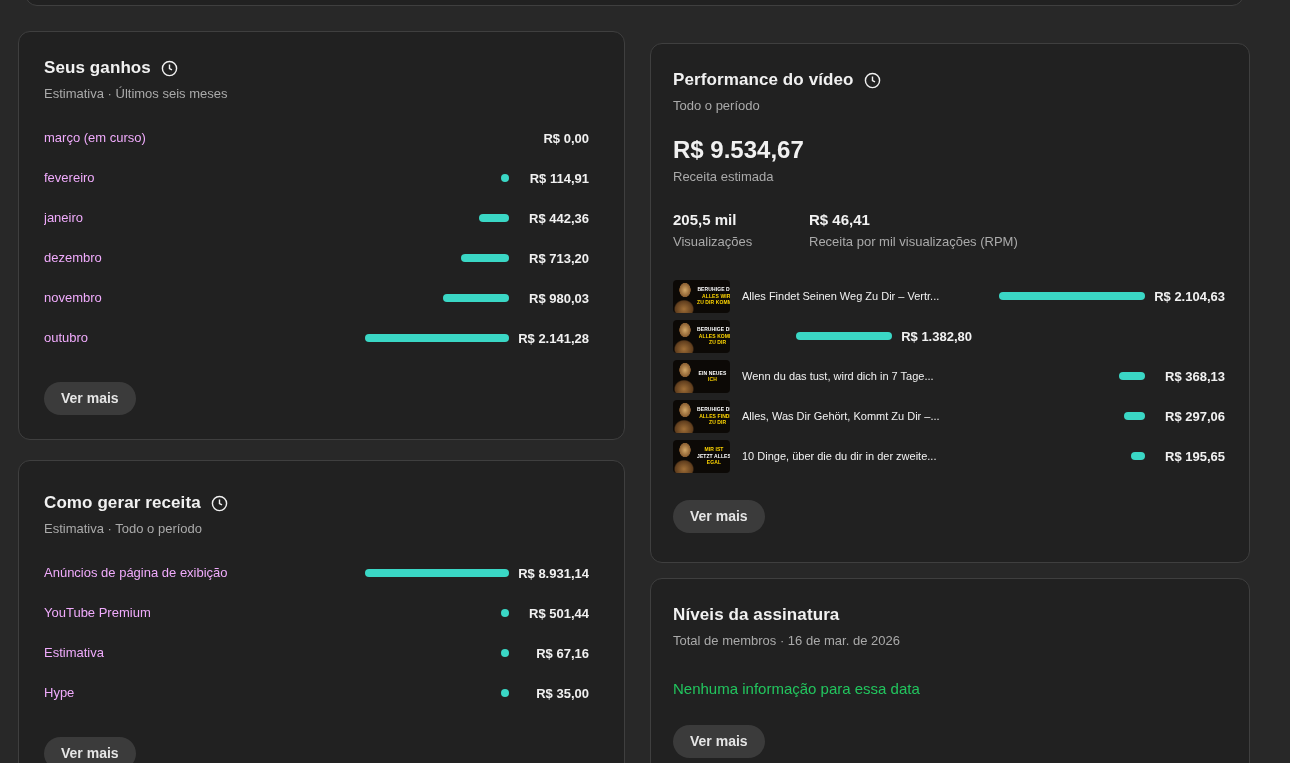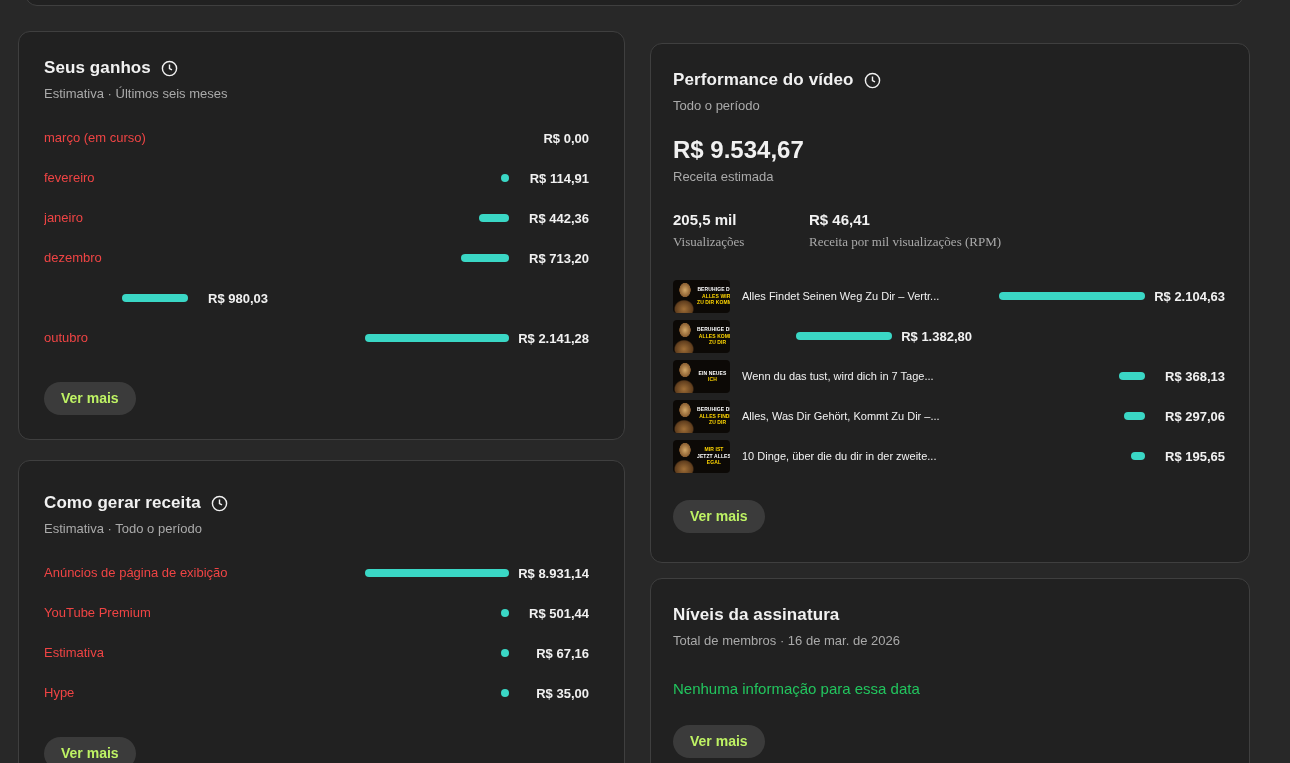--- a/index.html
+++ b/index.html
@@ -21,39 +21,39 @@
   .card-members{left:650px;top:578px;width:600px;height:230px;padding:26px 24px 0 22px;}
 
   .card-title-row{display:flex;align-items:center;gap:10px;}
   .card-title{font-size:17px;font-weight:700;line-height:20px;letter-spacing:.1px;}
   .clock-icon{width:17px;height:17px;flex:0 0 auto;}
   .card-subtitle{margin-top:8px;font-size:13px;line-height:16px;color:#aaaaaa;}
 
   
   .stat-rows{margin-top:16px;}
   .stat-row{display:flex;align-items:center;height:40px;}
-  .stat-label{flex:1;font-size:13px;line-height:16px;color:#ef4444;white-space:nowrap;overflow:hidden;}
+  .stat-label{flex:1;font-size:13px;line-height:16px;color:#f0abfc;white-space:nowrap;overflow:hidden;}
   .bar-wrap{width:144px;display:flex;justify-content:flex-end;align-items:center;}
   .bar{height:8px;border-radius:4px;background:#3ad7c5;}
   .stat-value{width:80px;text-align:right;font-size:13px;font-weight:700;white-space:nowrap;}
 
   .pill-btn{
     display:inline-block;margin-top:24px;height:33px;line-height:33px;
     padding:0 17px;border:none;border-radius:17px;background:#3b3b3b;
-    color:#bef264;font-size:14px;font-weight:700;cursor:pointer;
+    color:#e5e5e5;font-size:14px;font-weight:700;cursor:pointer;
     font-family:inherit;
   }
 
   
   .big-value{margin-top:22px;font-size:24px;font-weight:700;line-height:28px;}
   .big-label{margin-top:5px;font-size:13px;line-height:16px;color:#aaaaaa;}
   .metrics{margin-top:26px;display:flex;align-items:center;}
   .metric{margin-right:28px;}
   .metric-value{font-size:15px;font-weight:700;line-height:18px;}
-  .metric-label{margin-top:5px;font-size:13px;line-height:16px;color:#aaaaaa;font-family:Liberation Serif, serif;}
+  .metric-label{margin-top:5px;font-size:13px;line-height:16px;color:#aaaaaa;}
 
   .video-rows{margin-top:26px;}
   .video-row{display:flex;align-items:center;height:40px;}
   .thumb{
     width:57px;height:33px;flex:0 0 auto;margin-right:12px;
     background:#0c0906;border-radius:4px;display:flex;align-items:center;
     overflow:hidden;cursor:pointer;
   }
   .thumb-figure{
     width:24px;height:33px;flex:0 0 auto;
@@ -106,20 +106,21 @@
           <span class="stat-value">R$ 442,36</span>
         </div>
         <div class="stat-row">
           <span class="stat-label">dezembro</span>
           <div class="bar-wrap">
             <div class="bar" style="width: 48px; background: rgb(58, 215, 197);"></div>
           </div>
           <span class="stat-value">R$ 713,20</span>
         </div>
         <div class="stat-row">
+          <span class="stat-label">novembro</span>
           <div class="bar-wrap">
             <div class="bar" style="width: 66px; background: rgb(58, 215, 197);"></div>
           </div>
           <span class="stat-value">R$ 980,03</span>
         </div>
         <div class="stat-row">
           <span class="stat-label">outubro</span>
           <div class="bar-wrap">
             <div class="bar" style="width: 144px; background: rgb(58, 215, 197);"></div>
           </div>

